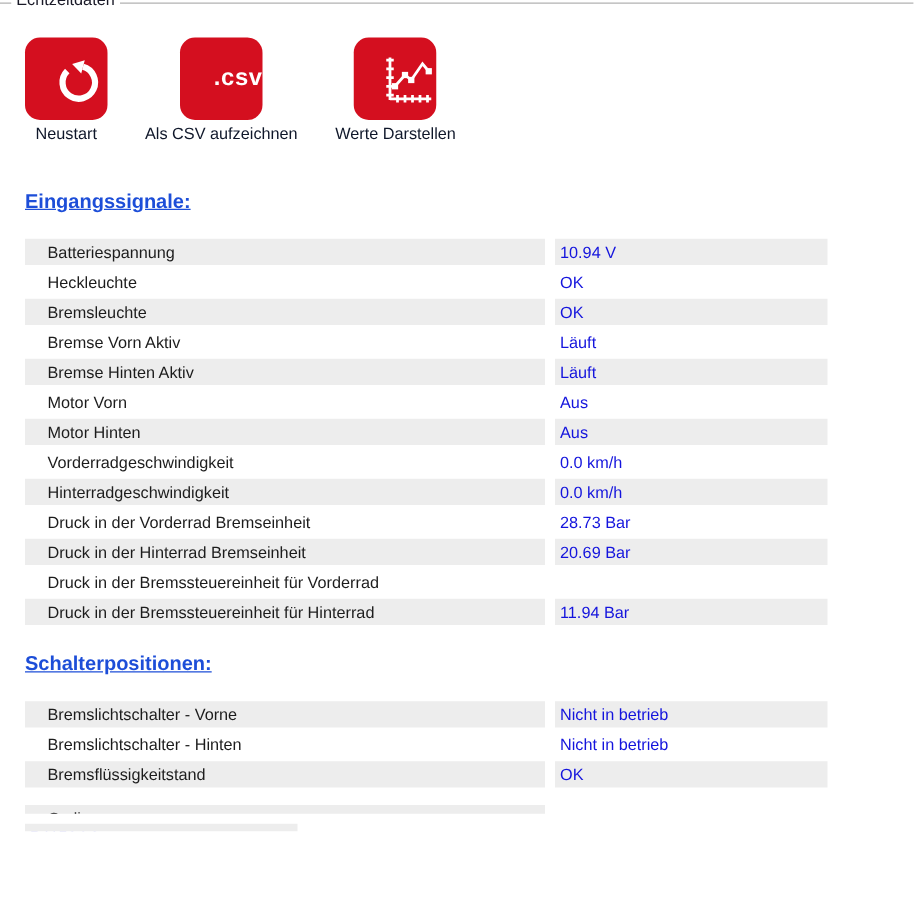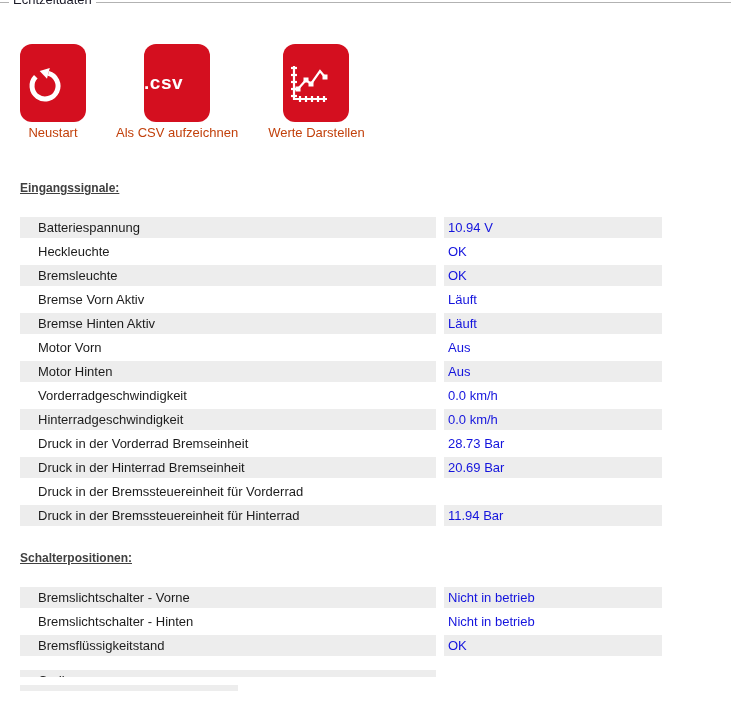--- a/index.html
+++ b/index.html
@@ -20,32 +20,31 @@
   .hline{position:absolute;top:2px;left:0;right:0;height:1px;background:#b2b2b2;}
   .legend{
     position:absolute;top:-8px;left:9px;z-index:2;
     background:#ffffff;padding:0 4px;
     font-size:13px;color:#1a1a28;white-space:nowrap;
   }
   
   .toolbar{display:flex;gap:30px;margin:20px 0 0 20px;align-items:flex-start;}
   .tool{display:flex;flex-direction:column;align-items:center;}
   .toolbtn{
-    width:66px;height:78px;border-radius:12px;
+    width:66px;height:66px;border-radius:12px;
     background:var(--red);
-    display:flex;align-items:center;justify-content:flex-start;
+    display:flex;align-items:center;justify-content:flex-end;
     cursor:pointer;
-    margin-top:14px;
-  }
-  .toollabel{margin-top:3px;font-size:13px;color:#c2410c;white-space:nowrap;}
+  }
+  .toollabel{margin-top:3px;font-size:13px;color:#0f172a;white-space:nowrap;}
   .csv-text{color:#ffffff;font-weight:bold;font-size:19px;letter-spacing:0.5px;}
   
   .content{margin-left:20px;}
   .section-title{
-    font-size:12px;font-weight:bold;color:#404040;
+    font-size:16px;font-weight:bold;color:#1d4ed8;
     text-decoration:underline;line-height:20px;margin:0;
   }
   .title-1{margin:38px 0 0 0;}
   .title-2{margin:22px 0 0 0;}
   .rows{margin-top:19px;}
   .row{display:flex;gap:8px;height:21px;margin-bottom:3px;}
   .cell{line-height:21px;font-size:13px;overflow:hidden;white-space:nowrap;}
   .cell.label{width:398px;padding-left:18px;color:#1c1c1c;}
   .cell.value{width:214px;padding-left:4px;color:var(--blue);}
   .row.odd .cell{background:var(--rowgray);}

